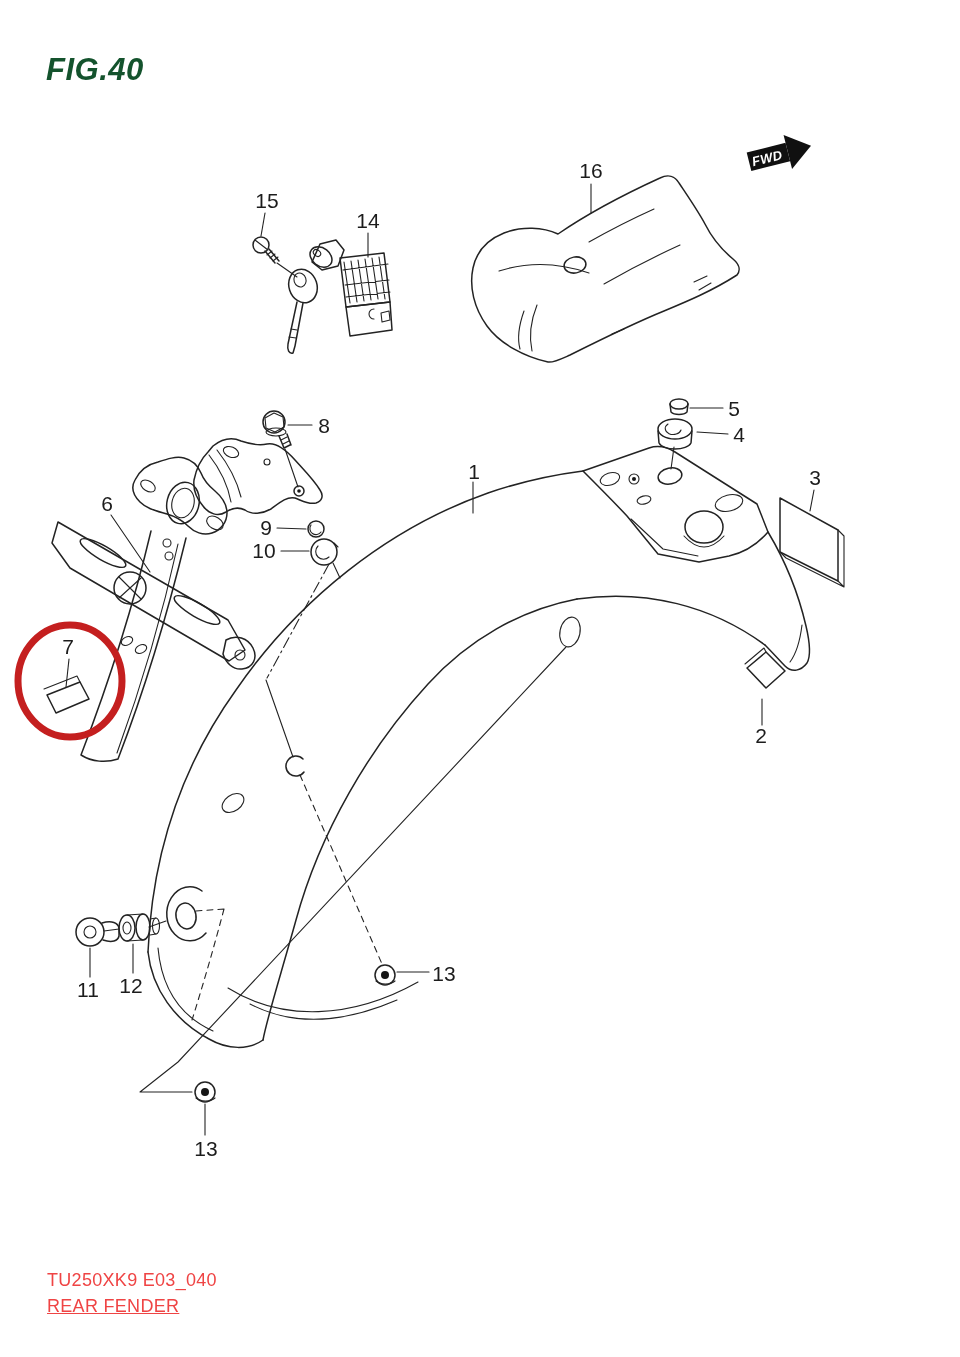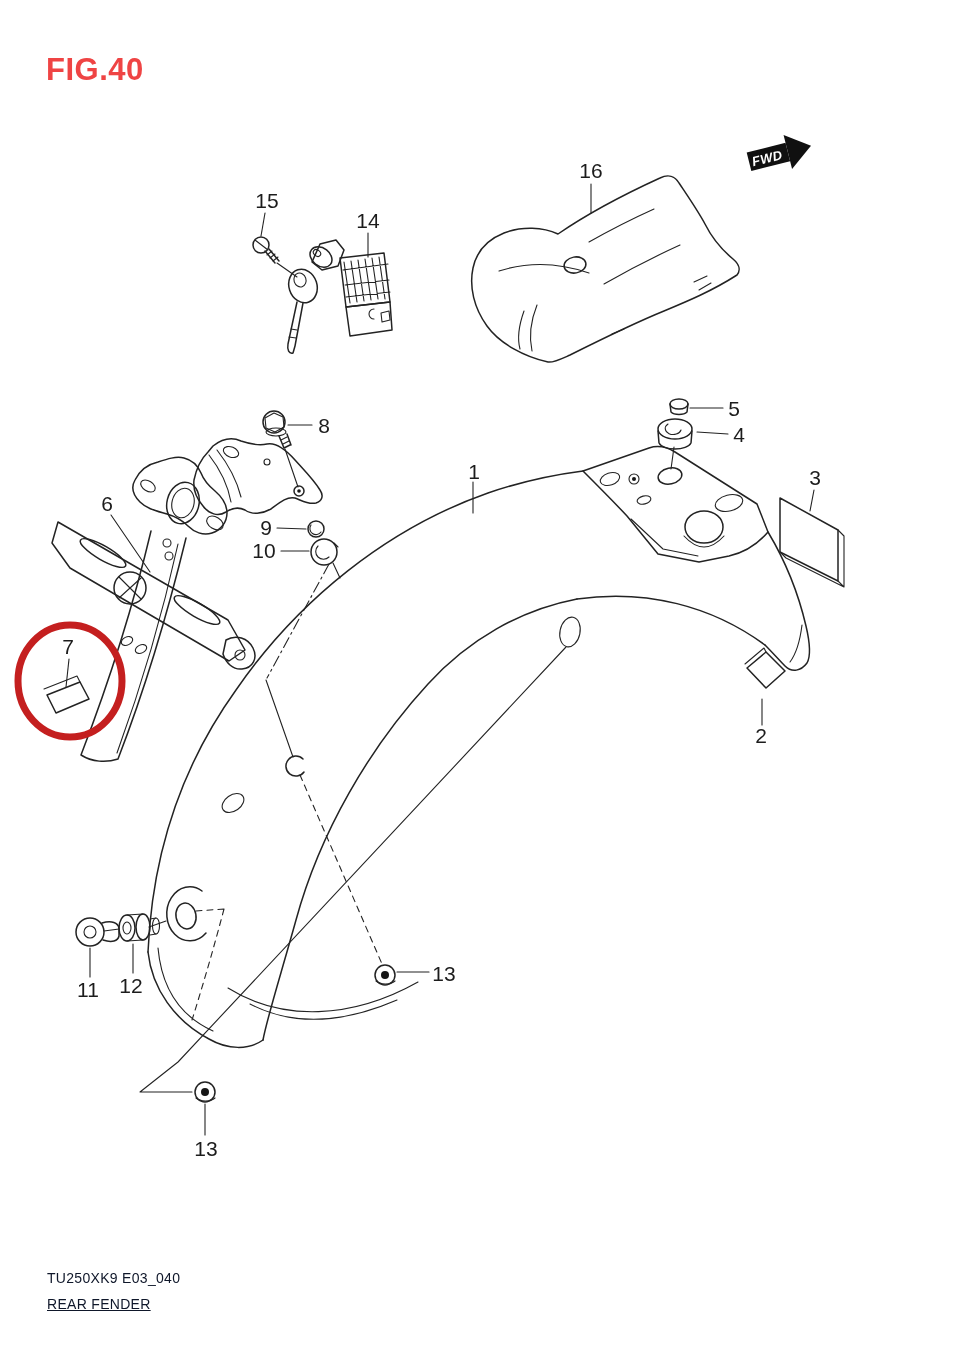--- a/index.html
+++ b/index.html
@@ -1,20 +1,20 @@
 <!DOCTYPE html>
 <html><head>
 <meta charset="utf-8">
 <style>
   html,body{margin:0;padding:0;background:#e8e8e8;}
   .page{position:relative;width:960px;height:1357px;background:#ffffff;margin:0 auto;
         font-family:"Liberation Sans",sans-serif;overflow:hidden;}
   .fig-title{position:absolute;left:46px;top:52px;font-size:31px;font-weight:bold;
-             color:#ef4444;letter-spacing:.5px;}
-  .footer-line{position:absolute;left:47px;font-size:14px;color:#0f172a;letter-spacing:.3px;}
+             color:#14532d;letter-spacing:.5px;font-style:italic;}
+  .footer-line{position:absolute;left:47px;font-size:18px;color:#ef4444;letter-spacing:.3px;}
   .footer-code{top:1270px;}
   .footer-name{top:1296px;text-decoration:underline;}
   svg.diagram{position:absolute;left:0;top:0;}
   svg.diagram path,svg.diagram ellipse,svg.diagram circle,svg.diagram line,svg.diagram polygon{
       fill:none;stroke:#232323;stroke-width:1.5;stroke-linecap:round;stroke-linejoin:round;}
   svg.diagram .thin{stroke-width:1.1;}
   svg.diagram .dark{fill:#161616;stroke:none;}
   svg.diagram .smudge{stroke:none;}
   svg.diagram text.callout-num{font-size:21px;fill:#1c1c1c;stroke:none;
       font-family:"Liberation Sans",sans-serif;text-anchor:middle;}

